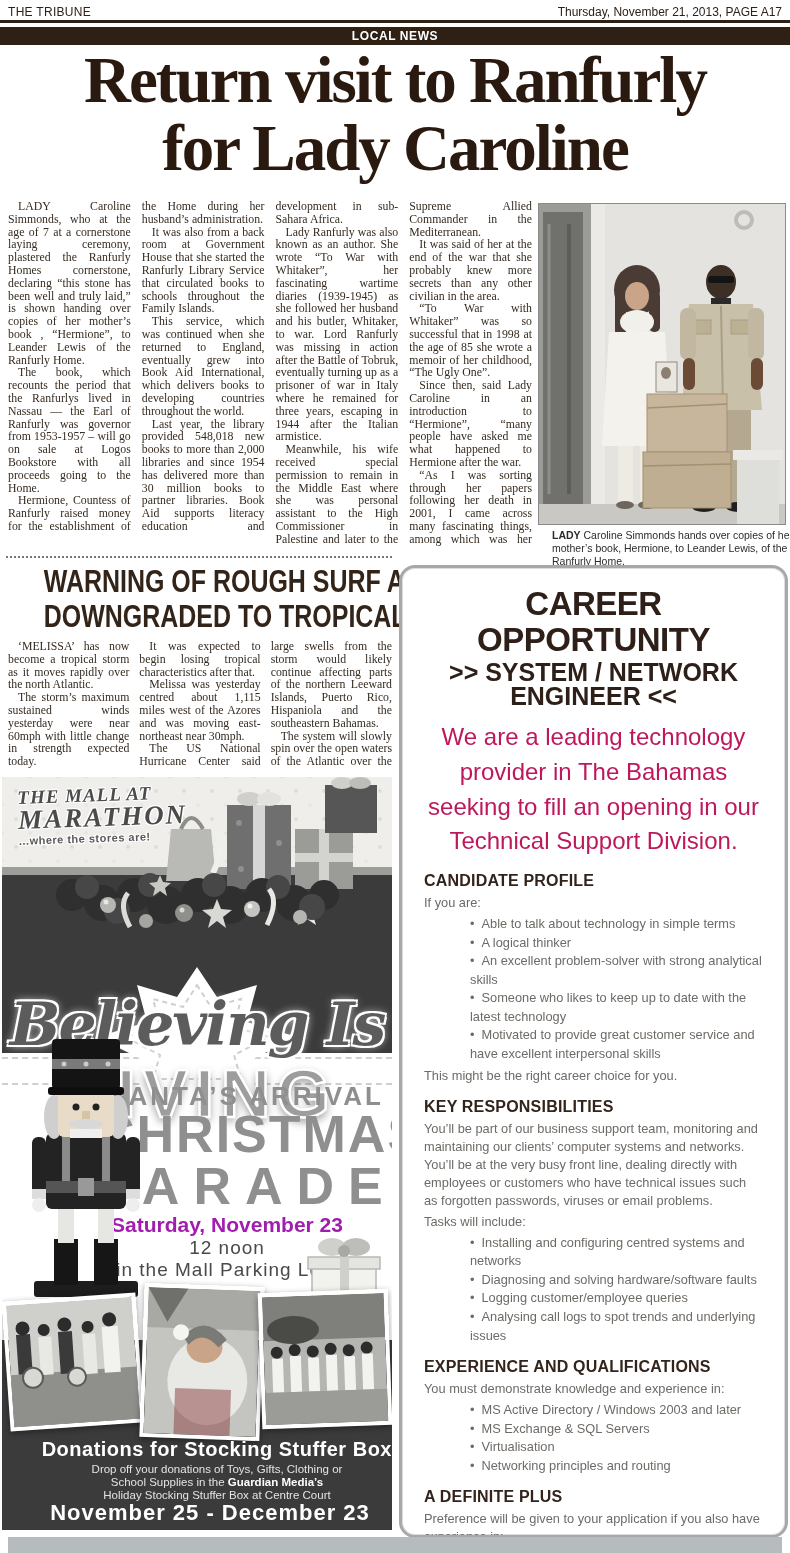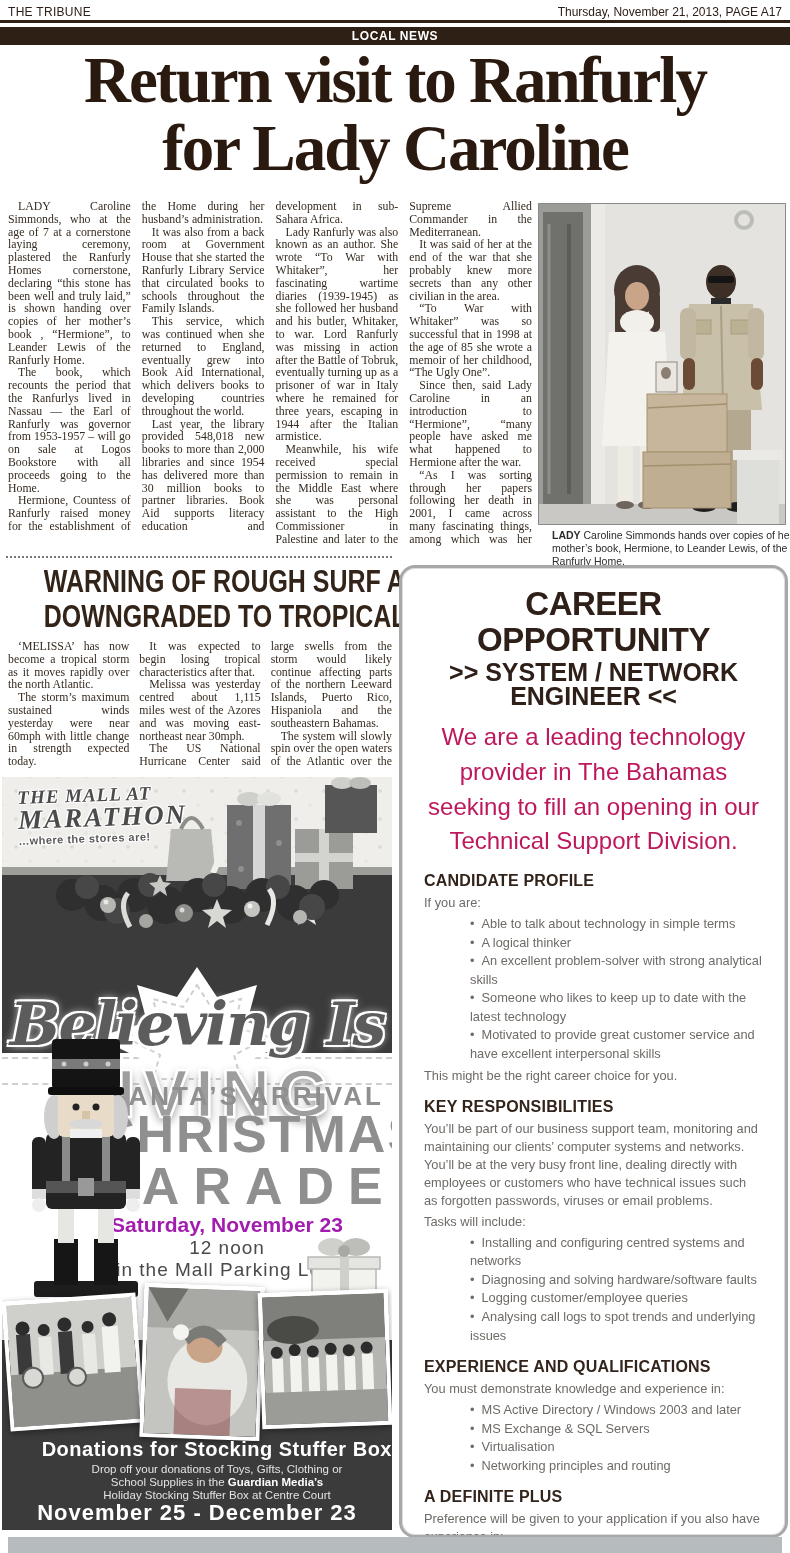--- a/index.html
+++ b/index.html
@@ -80,21 +80,21 @@
   .m-photo{position:absolute;border:4px solid #fff;box-shadow:0 2px 6px rgba(0,0,0,.4);z-index:8;overflow:hidden;}
   .p1{left:4px;top:520px;width:126px;height:122px;transform:rotate(-4deg);}
   .p2{left:140px;top:508px;width:112px;height:146px;transform:rotate(2deg);}
   .p3{left:258px;top:514px;width:122px;height:128px;transform:rotate(-2deg);}
   .m-don-title{position:absolute;left:0;top:662px;width:390px;text-align:right;z-index:9;
                font:bold 20px/21px "Liberation Sans",sans-serif;color:#fff;letter-spacing:.5px;}
   .m-don-l{position:absolute;left:0;width:398px;text-align:center;z-index:9;
            font:11.5px/12.5px "Liberation Sans",sans-serif;color:#e3e3e3;margin-left:16px;}
   .m-don-l b{font-weight:bold;color:#fff;}
   .m-dates{position:absolute;left:0;top:724px;width:390px;text-align:center;z-index:9;
-           font:bold 22px/24px "Liberation Sans",sans-serif;color:#fff;letter-spacing:1px;}
+           font:bold 22px/24px "Liberation Sans",sans-serif;color:#fff;letter-spacing:1px;padding-left:13px;}
 
   
   .career{position:absolute;left:399px;top:565px;width:383px;height:967px;border:3px solid #a8a8a8;border-radius:16px;
           background:#fff;box-shadow:inset 0 0 0 1px #ddd;font-family:"Liberation Sans",sans-serif;overflow:hidden;}
   .c-inner{padding:14px 22px 0;}
   .c-title{text-align:center;font-weight:bold;font-size:33px;line-height:36px;color:#2e2019;margin:4px 0 2px;letter-spacing:-.5px;}
   .c-sub{text-align:center;font-weight:bold;font-size:25px;line-height:24px;color:#2e2019;margin:0 0 12px;}
   .c-intro{text-align:center;font-size:24px;color:#be185d;line-height:1.45;margin:0 auto 8px;max-width:345px;}
   .c-h{font-weight:bold;font-size:16px;color:#33241b;margin:13px 0 4px;letter-spacing:.2px;}
   .c-p{font-size:12.8px;color:#6e6a66;line-height:1.4;margin:0 0 3px;}

